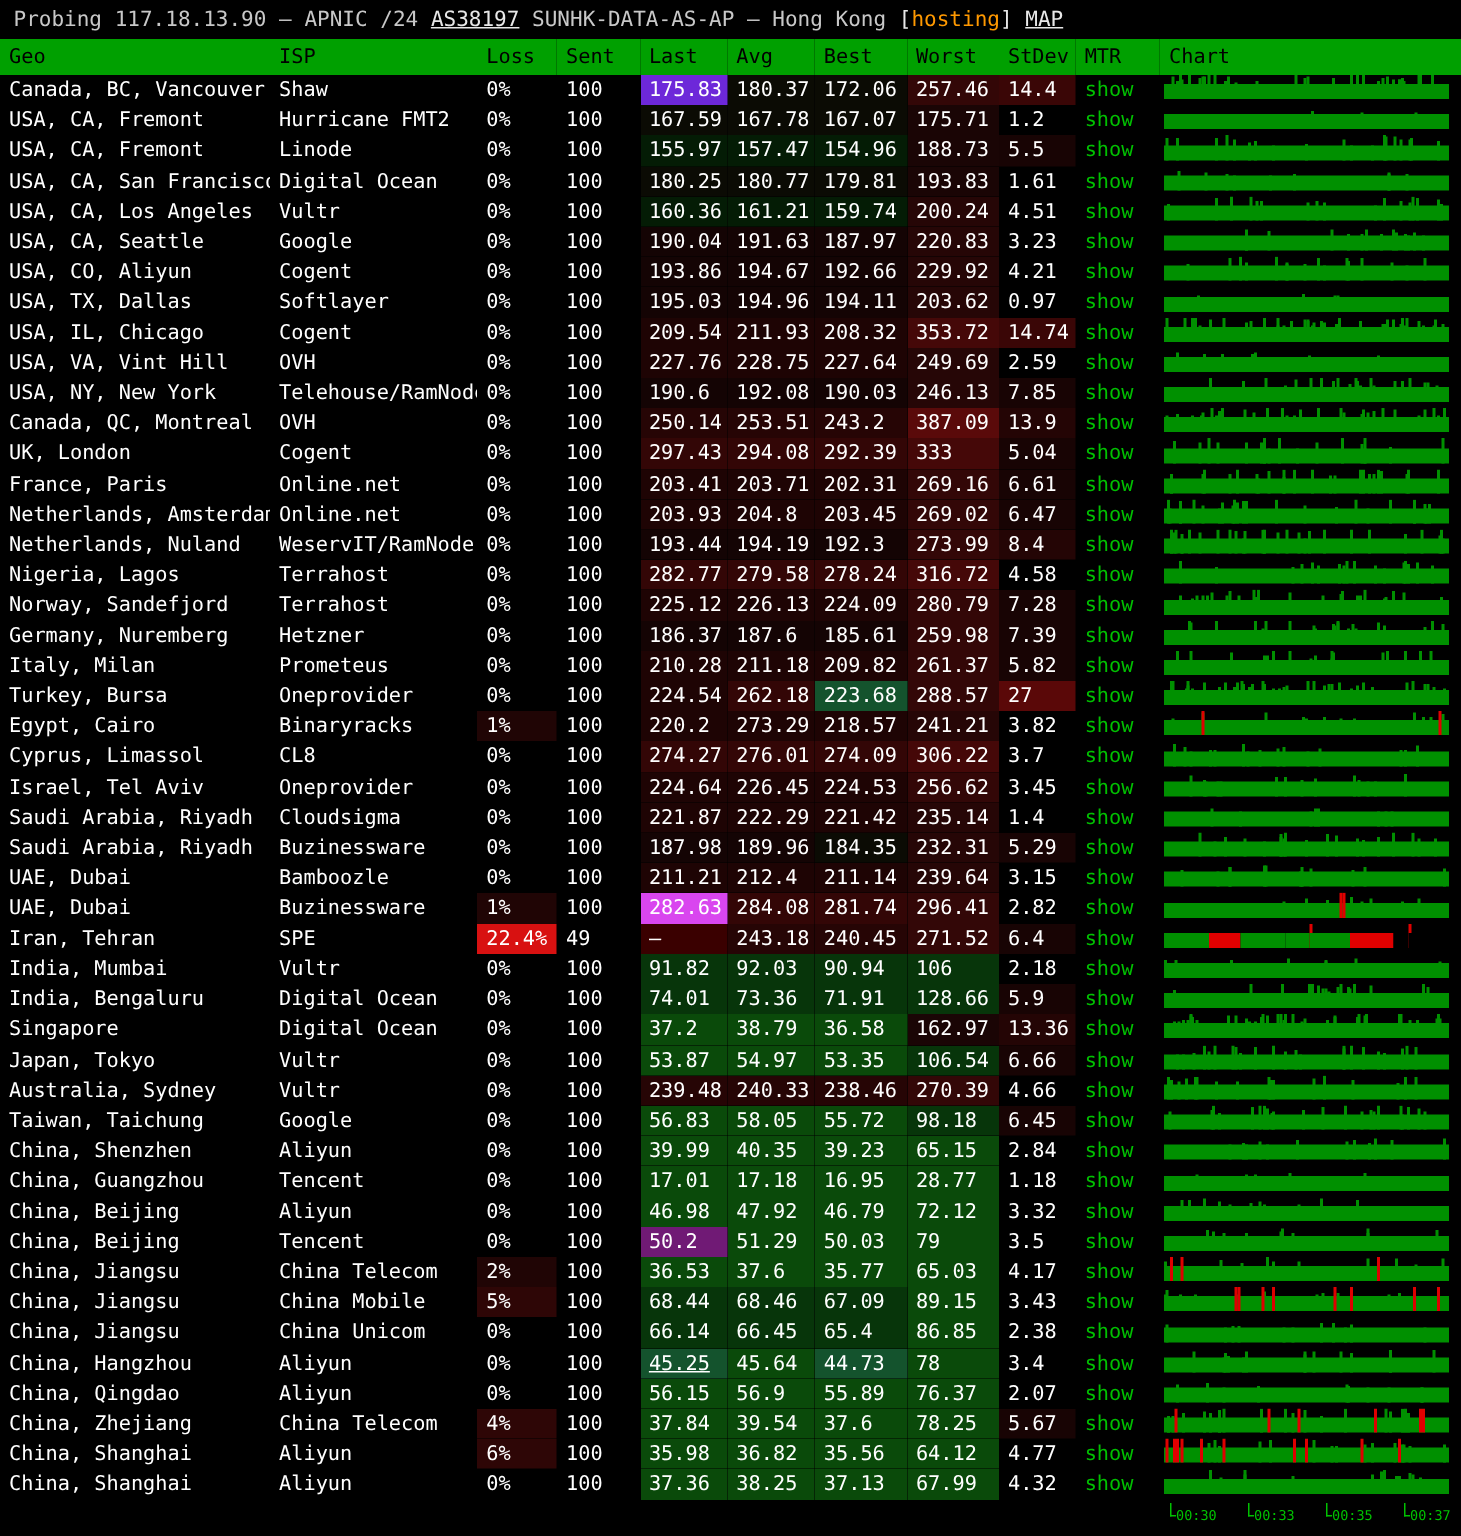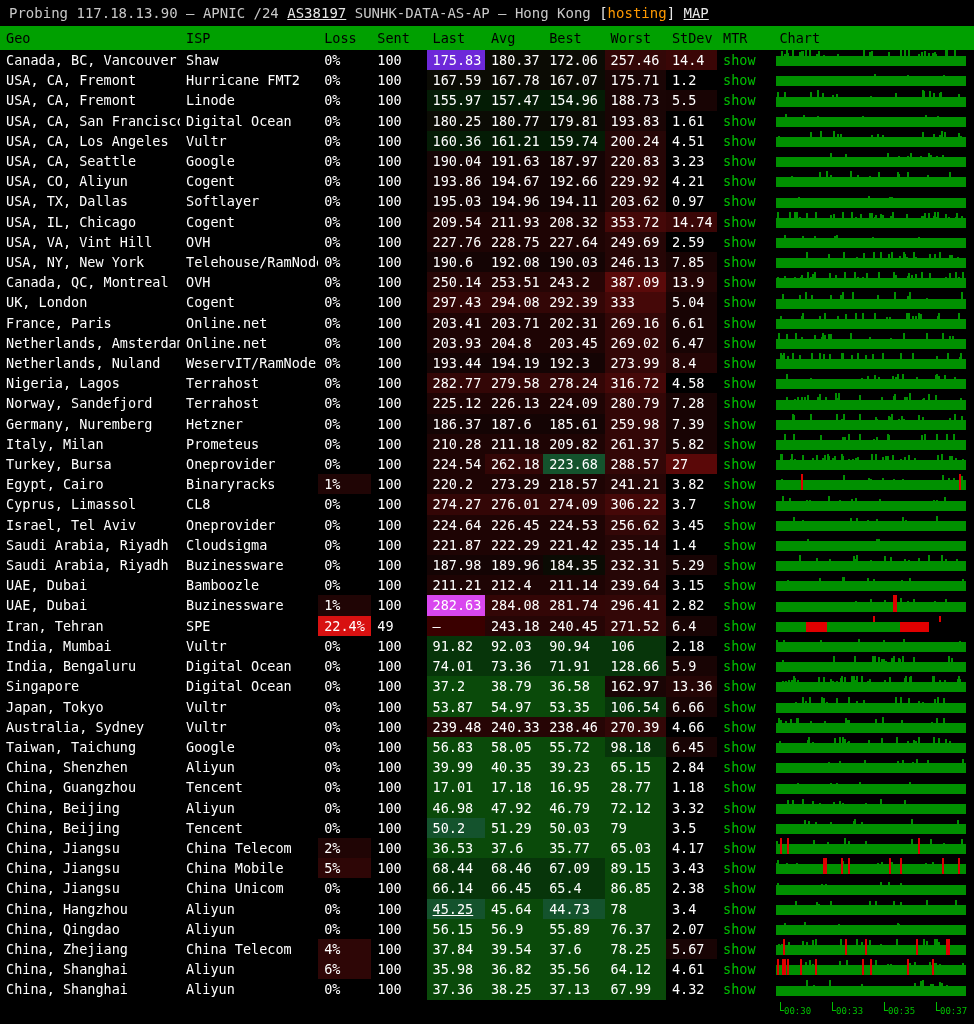--- a/index.html
+++ b/index.html
@@ -1567,21 +1567,21 @@
               <i style="left:128px;height:14px;"></i>
               <i style="left:43px;height:11px;"></i>
             </div>
           </td>
         </tr>
         <tr>
           <td>China, Beijing</td>
           <td>Tencent</td>
           <td style="background: rgb(0, 0, 0);">0%</td>
           <td>100</td>
-          <td style="background: #14532d;">50.2</td>
+          <td style="background: #701a75;">50.2</td>
           <td style="background: rgb(10, 74, 10);">51.29</td>
           <td style="background: rgb(10, 74, 10);">50.03</td>
           <td style="background: rgb(10, 74, 10);">79</td>
           <td style="background: rgb(0, 0, 0);">3.5</td>
           <td class="show">show</td>
           <td class="chartcell">
             <div class="spark">
               <div class="base"></div>
               <i style="left:78px;height:15px;"></i>
               <i style="left:135px;height:15px;"></i>
@@ -1804,21 +1804,21 @@
         </tr>
         <tr>
           <td>China, Shanghai</td>
           <td>Aliyun</td>
           <td style="background: rgb(46, 6, 6);">6%</td>
           <td>100</td>
           <td style="background: rgb(10, 74, 10);">35.98</td>
           <td style="background: rgb(10, 74, 10);">36.82</td>
           <td style="background: rgb(10, 74, 10);">35.56</td>
           <td style="background: rgb(10, 74, 10);">64.12</td>
-          <td style="background: rgb(0, 0, 0);">4.61</td>
+          <td style="background: rgb(0, 0, 0);">4.77</td>
           <td class="show">show</td>
           <td class="chartcell">
             <div class="spark">
               <div class="base"></div>
               <i style="left:159px;height:12px;"></i>
               <i style="left:36px;height:11px;"></i>
               <i style="left:33px;height:15px;"></i>
               <i style="left:138px;height:13px;"></i>
               <i style="left:158px;height:12px;"></i>
               <i style="left:153px;height:13px;"></i>

